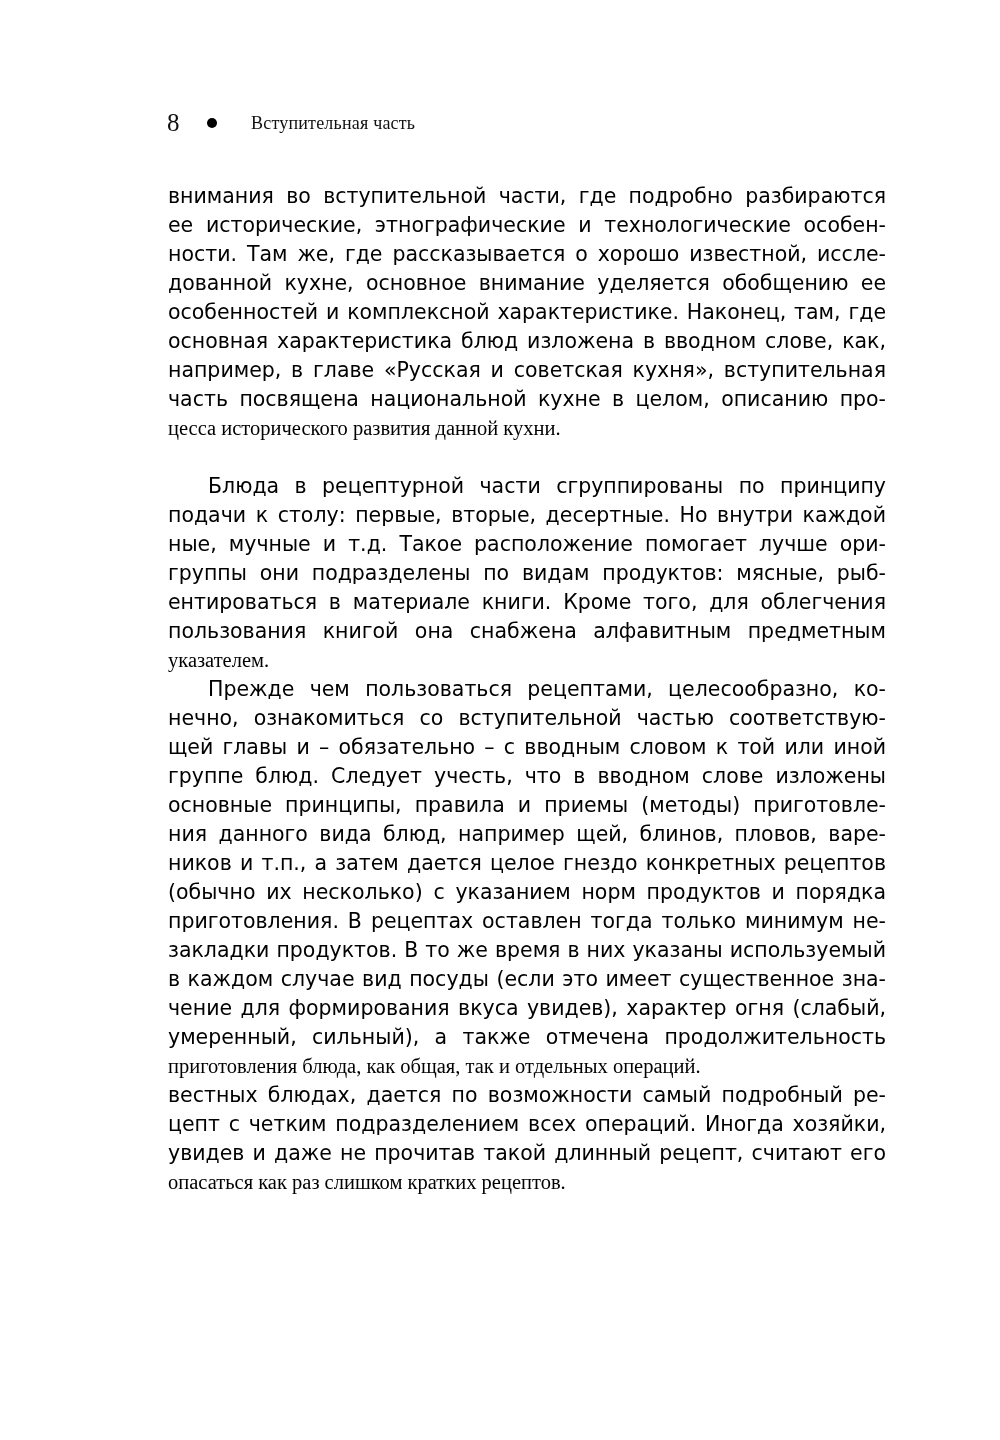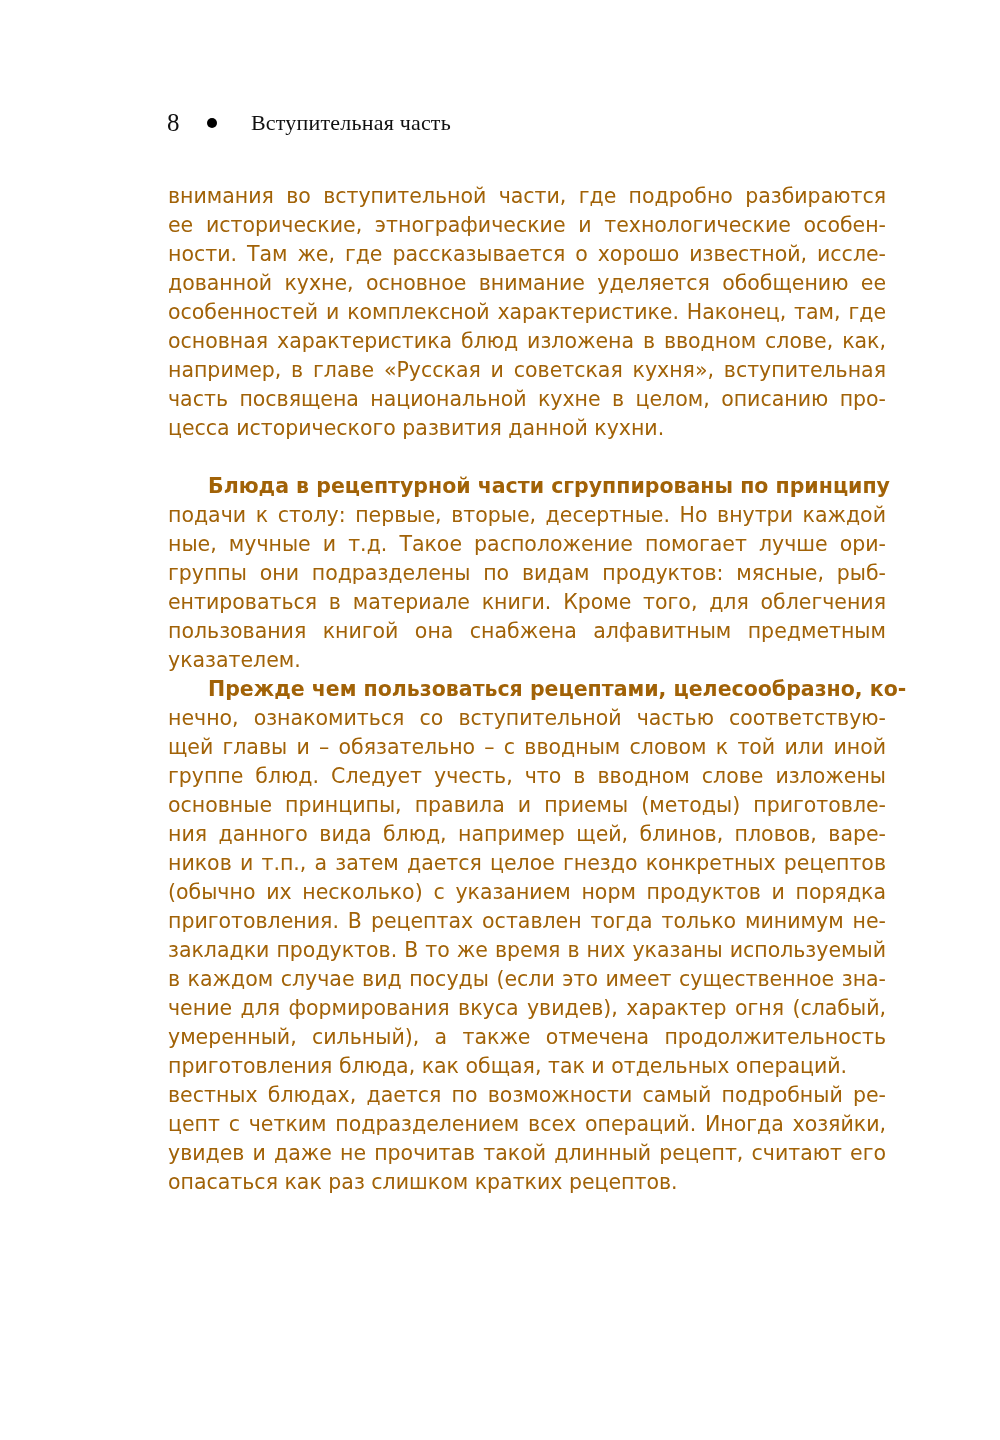--- a/index.html
+++ b/index.html
@@ -30,54 +30,54 @@
     }
     .bullet {
       width: 10px;
       height: 10px;
       border-radius: 50%;
       background: #000;
       margin-left: 0;
       margin-right: 34px;
     }
     .section-title {
-      font-size: 22px;
+      font-size: 18px;
       letter-spacing: 0.2px;
     }
     .text-block {
       position: absolute;
       left: 168px;
       top: 182px;
       width: 718px;
       font-family: "DejaVu Sans", "Liberation Sans", sans-serif;
       font-size: 20.5px;
       line-height: 29px;
-      color: #a16207;
+      color: #000000;
     }
     .para {
       margin: 0;
       text-align: justify;
       text-align-last: left;
       hyphens: manual;
     }
     .para.gap-before {
       margin-top: 29px;
     }
     .line {
       display: block;
       white-space: nowrap;
       text-align: justify;
       text-align-last: justify;
     }
     .line.last {
       text-align-last: left;
+      font-family: Liberation Serif, serif;
     }
     .line.first-indent {
       padding-left: 40px;
-      font-weight: bold;
     }
   </style>
 </head>
 <body>
 
 <div class="running-head">
   <span class="page-number">8</span>
   <span class="bullet"></span>
   <span class="section-title">Вступительная часть</span>
 </div>

